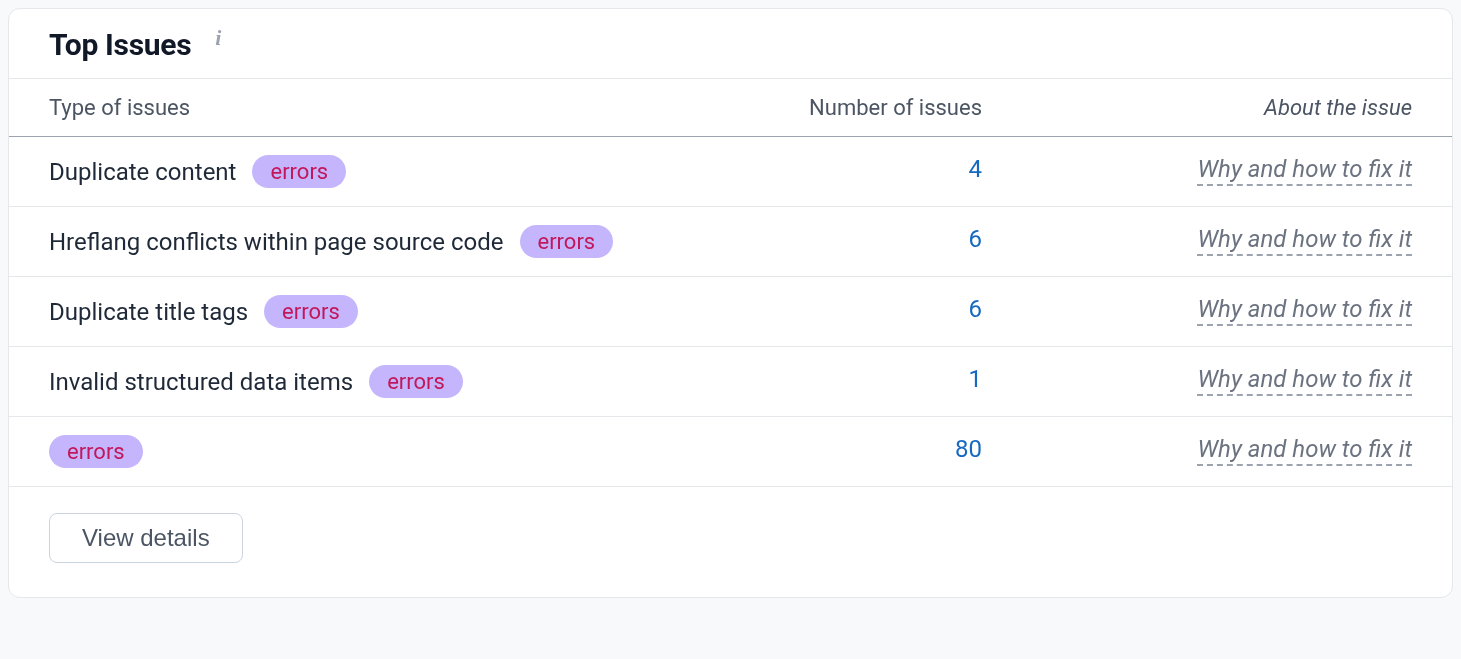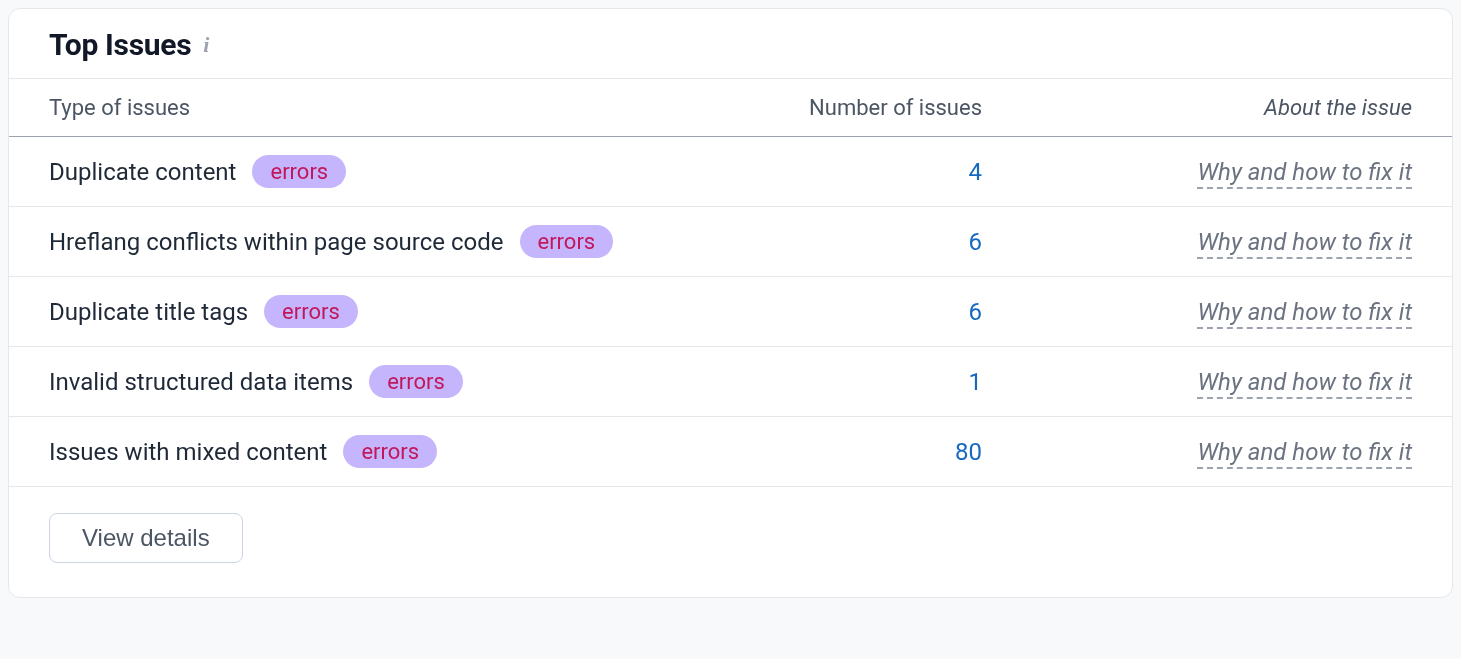--- a/index.html
+++ b/index.html
@@ -14,22 +14,21 @@
   }
   .card {
     background: #fff;
     border: 1px solid #e5e7eb;
     border-radius: 12px;
     width: 1445px;
     overflow: hidden;
   }
   .card-header {
     display: flex;
-    align-items: center;
-    gap: 12px;
+    gap: 24px;
     padding: 18px 40px 16px 40px;
     border-bottom: 1px solid #e5e7eb;
   }
   .card-title {
     font-size: 30px;
     font-weight: 700;
     color: #111827;
     letter-spacing: -0.3px;
   }
   .info-icon {
@@ -47,21 +46,21 @@
     padding: 16px 40px;
     border-bottom: 1px solid #9ca3af;
     font-size: 22px;
     color: #4b5563;
   }
   .col-type { flex: 1 1 auto; }
   .col-num  { width: 260px; text-align: right; }
   .col-about{ width: 430px; text-align: right; font-style: italic; }
   .row {
     display: flex;
-    align-items: center;
+    align-items: flex-start;
     padding: 18px 40px;
     border-bottom: 1px solid #e5e7eb;
     font-size: 24px;
     color: #1f2937;
   }
   .row .col-type {
     display: flex;
     align-items: center;
     gap: 16px;
   }
@@ -163,21 +162,20 @@
     <div class="col-num">
       <span class="count-link">1</span>
     </div>
     <div class="col-about">
       <span class="about-link">Why and how to fix it</span>
     </div>
   </div>
 
   <div class="row">
     <div class="col-type">
-      <span class="issue-name">Issues with mixed content</span>
       <span class="badge">errors</span>
     </div>
     <div class="col-num">
       <span class="count-link">80</span>
     </div>
     <div class="col-about">
       <span class="about-link">Why and how to fix it</span>
     </div>
   </div>
 

